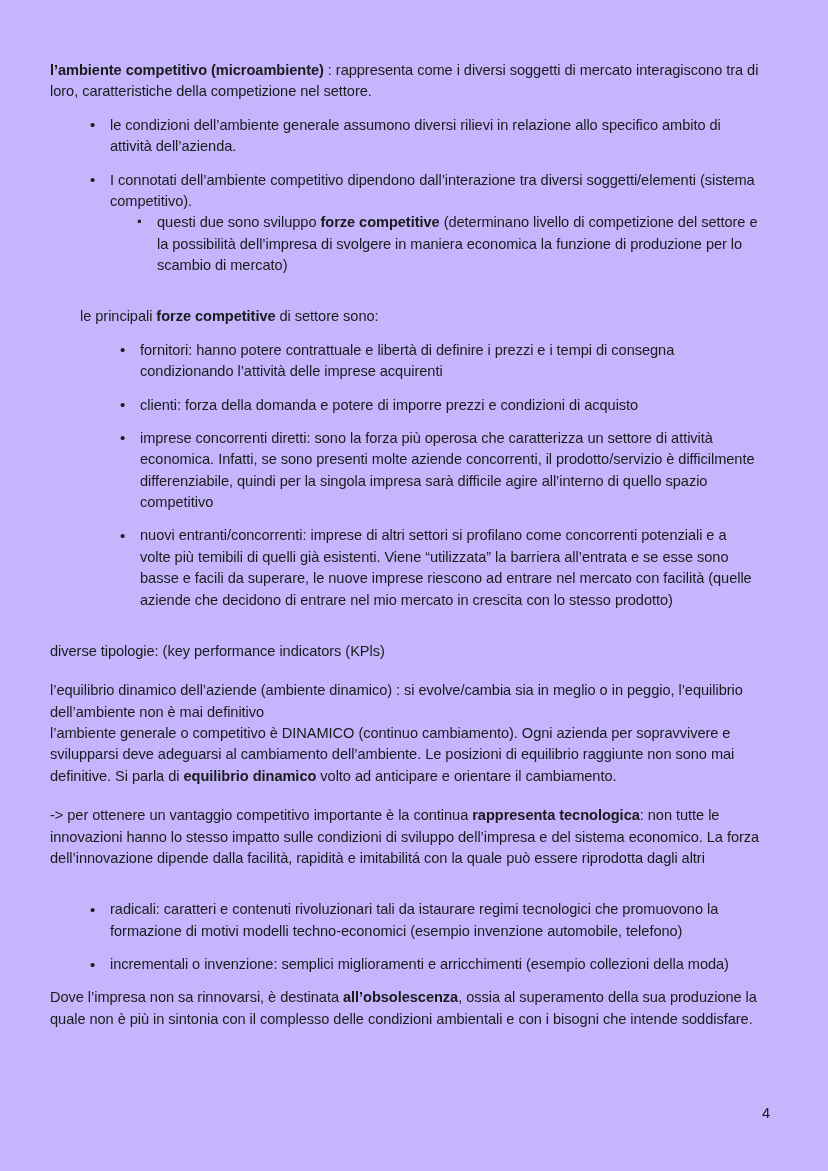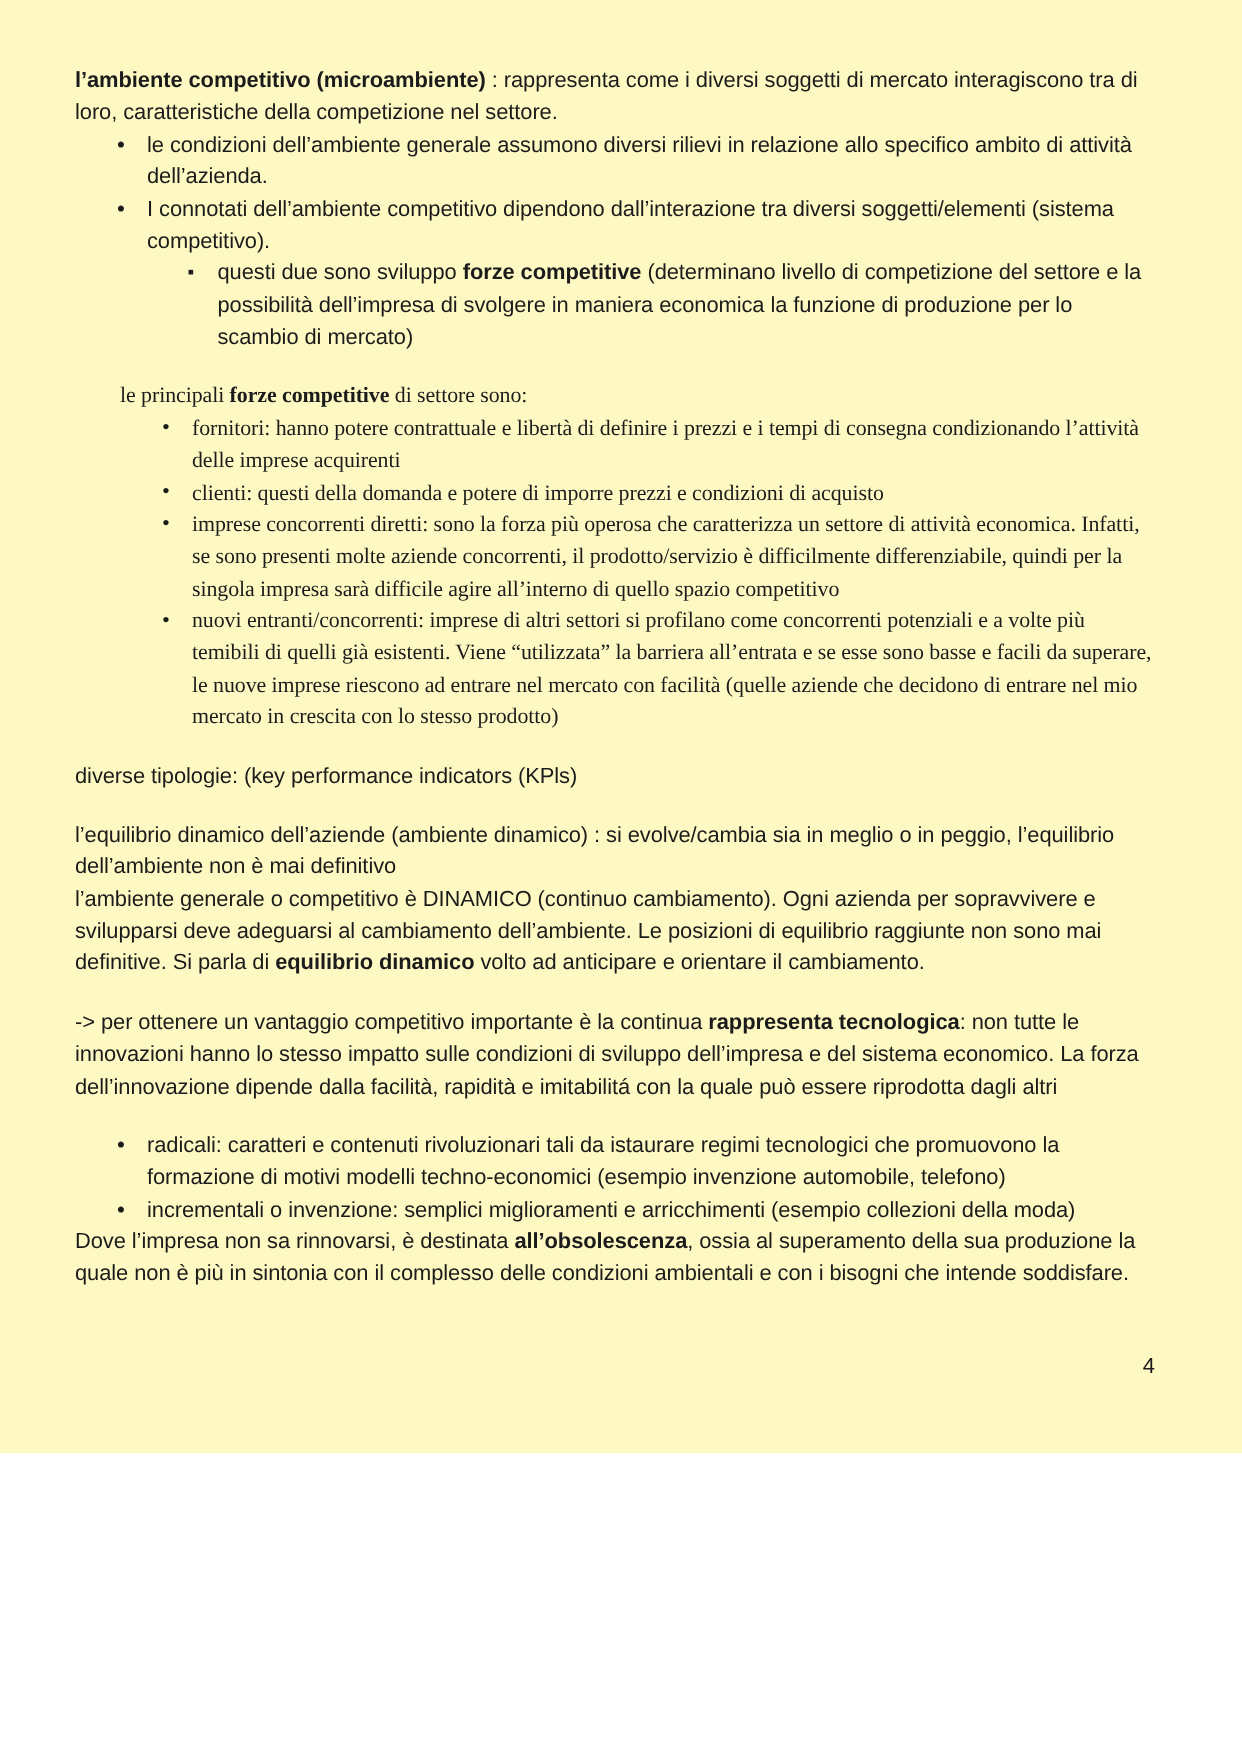--- a/index.html
+++ b/index.html
@@ -9,25 +9,25 @@
     background: #ffffff;
   }
   body {
     font-family: "Liberation Sans", sans-serif;
     color: #1b1b1b;
     -webkit-font-smoothing: antialiased;
   }
   .page {
     position: relative;
     width: 828px;
-    height: 969px;
+    height: 1171px;
     margin: 0 auto;
-    background: #fef9c3;
+    background: #c4b5fd;
     box-sizing: border-box;
-    padding: 44px 58px 40px 50px;
+    padding: 60px 58px 40px 50px;
     overflow: hidden;
   }
   .doc {
     font-size: 14.6px;
     line-height: 1.465;
     letter-spacing: -0.05px;
   }
   p.para {
     margin: 0;
     padding: 0;
@@ -36,21 +36,21 @@
     height: 18px;
   }
   ul.lvl1 {
     margin: 0;
     padding: 0 0 0 0;
     list-style: none;
   }
   ul.lvl1 > li {
     position: relative;
     padding-left: 48px;
-    margin: 0;
+    margin: 12px;
   }
   ul.lvl1 > li::before {
     content: "\2022";
     position: absolute;
     left: 28px;
     top: -0.5px;
     font-size: 15px;
     line-height: inherit;
     color: #1b1b1b;
   }
@@ -68,21 +68,20 @@
     content: "\25AA";
     position: absolute;
     left: 27px;
     top: -0.5px;
     font-size: 12.5px;
     line-height: inherit;
     color: #1b1b1b;
   }
   .indent-block {
     padding-left: 30px;
-    font-family: Liberation Serif, serif;
   }
   b, strong { font-weight: 700; }
   u { text-decoration: underline; text-underline-offset: 1.5px; }
   .pagenum {
     position: absolute;
     right: 58px;
     bottom: 50px;
     font-size: 14.6px;
     color: #1b1b1b;
   }
@@ -103,21 +102,21 @@
         </ul>
       </li>
     </ul>
 
     <div class="blank"></div>
 
     <div class="indent-block">
       <p class="para"><span>le principali </span><b>forze competitive</b><span> di settore sono:</span></p>
       <ul class="lvl1">
         <li><span>fornitori: hanno potere contrattuale e libertà di definire i prezzi e i tempi di consegna condizionando l’attività delle imprese acquirenti</span></li>
-        <li><span>clienti: questi della domanda e potere di imporre prezzi e condizioni di acquisto</span></li>
+        <li><span>clienti: forza della domanda e potere di imporre prezzi e condizioni di acquisto</span></li>
         <li><span>imprese concorrenti diretti: sono la forza più operosa che caratterizza un settore di attività economica. Infatti, se sono presenti molte aziende concorrenti, il prodotto/servizio è difficilmente differenziabile, quindi per la singola impresa sarà difficile agire all’interno di quello spazio competitivo</span></li>
         <li><span>nuovi entranti/concorrenti: imprese di altri settori si profilano come concorrenti potenziali e a volte più temibili di quelli già esistenti. Viene “utilizzata” la barriera all’entrata e se esse sono basse e facili da superare, le nuove imprese riescono ad entrare nel mercato con facilità (quelle aziende che decidono di entrare nel mio mercato in crescita con lo stesso prodotto)</span></li>
       </ul>
     </div>
 
     <div class="blank"></div>
 
     <p class="para">diverse tipologie: (key performance indicators (KPls)</p>
 
     <div class="blank"></div>

